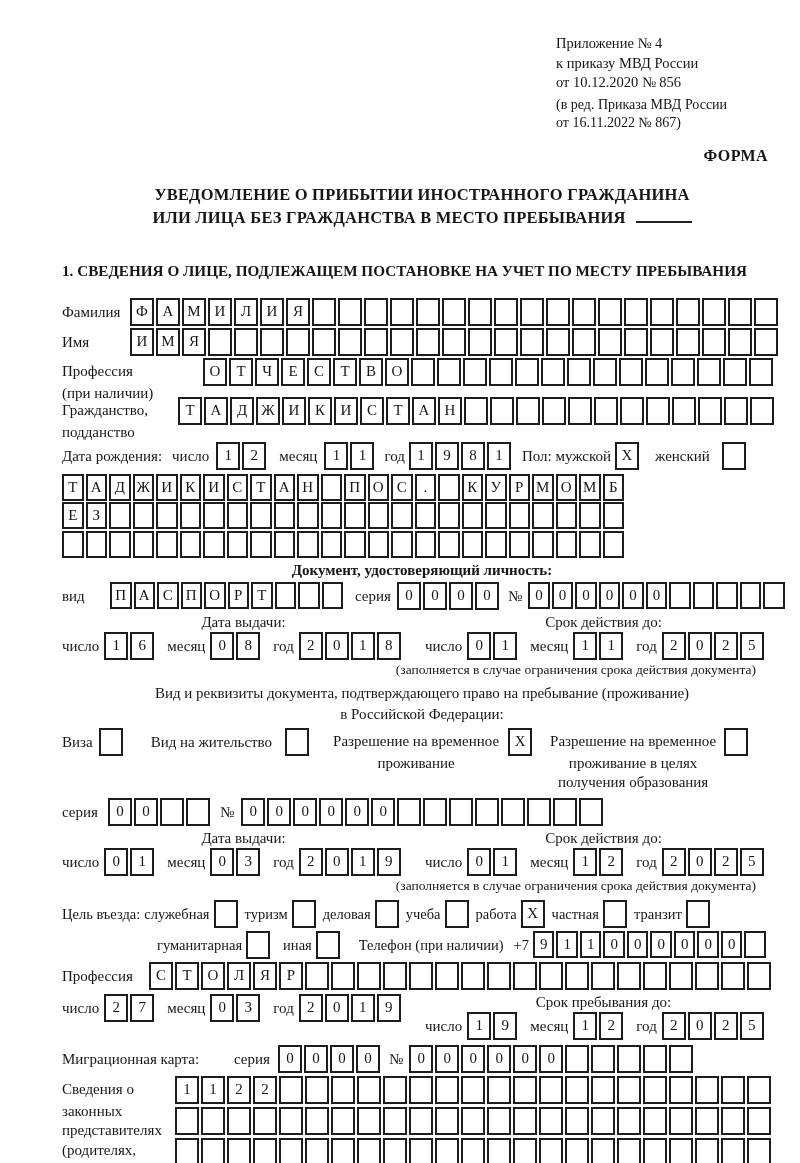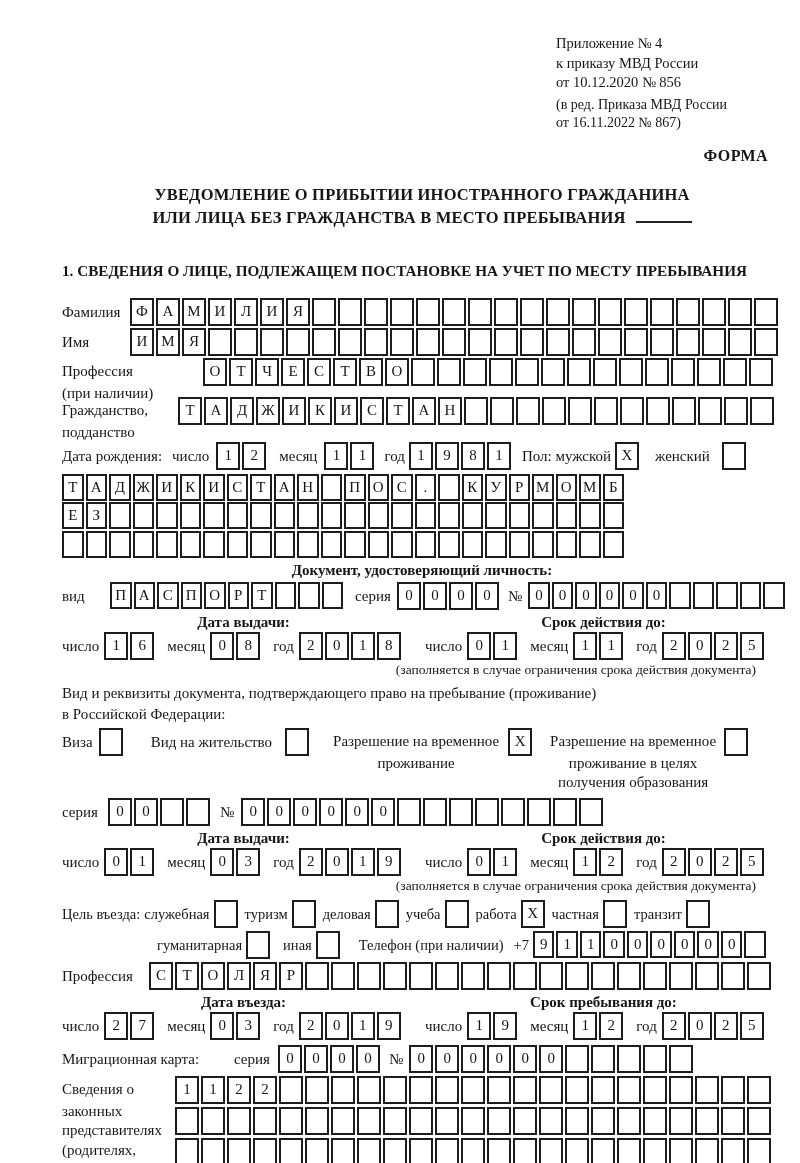--- a/index.html
+++ b/index.html
@@ -22,26 +22,26 @@
   .boxes{display:flex;flex:0 0 auto;}
   .bx{box-sizing:border-box;width:24px;height:28px;border:2px solid #1d1d1d;margin-right:2px;
       display:flex;align-items:center;justify-content:center;font-size:15px;flex:0 0 auto;background:#fff;}
   .bx-s{width:21.5px;height:27px;}
   .mrow{margin-bottom:1.5px;}
   
   .dates{display:flex;margin-top:4px;}
   .dategrp{display:flex;flex-direction:column;}
   .dg-left{flex:0 0 363px;}
   .dg-right{flex:1 1 auto;}
-  .dghead{font-size:15px;line-height:16px;text-align:center;margin-bottom:2px;font-weight:bold;}
+  .dghead{font-size:15px;line-height:16px;text-align:center;margin-bottom:2px;}
   .dgline{display:flex;align-items:flex-start;}
   .dgline .lbl{margin-right:5px;}
   .dgline .mid{margin-left:11px;}
   .fillnote{font-size:13.5px;text-align:right;padding-right:26px;margin-top:2px;line-height:16px;}
-  .intro{font-size:15px;line-height:21px;margin-top:5px;}
+  .intro{font-size:15px;line-height:21px;margin-top:5px;text-align:center;}
   
   .opts{display:flex;align-items:flex-start;margin-top:3px;}
   .opt{display:flex;align-items:flex-start;}
   .optlabel{font-size:15px;line-height:19px;text-align:center;}
   .optlabel .first{line-height:26px;}
   
   .prow{display:flex;align-items:flex-start;font-size:14.5px;}
   .prow .plbl{line-height:28px;white-space:nowrap;margin-right:4px;flex:0 0 auto;}
   .prow .boxes{margin-right:5px;}
   .center-bold{font-weight:bold;font-size:15px;text-align:center;margin-top:3px;line-height:19px;}
@@ -589,21 +589,20 @@
         <span class="bx"></span>
         <span class="bx"></span>
         <span class="bx"></span>
         <span class="bx"></span>
         <span class="bx"></span>
       </span>
   </div>
 
   <div class="dates">
     <div class="dategrp dg-left">
-      <div class="dghead">Дата въезда:</div>
       <div class="dgline">
         <span class="lbl">число</span>
         <span class="boxes">
             <span class="bx">2</span>
             <span class="bx">7</span>
           </span>
         <span class="lbl mid">месяц</span>
         <span class="boxes">
             <span class="bx">0</span>
             <span class="bx">3</span>

